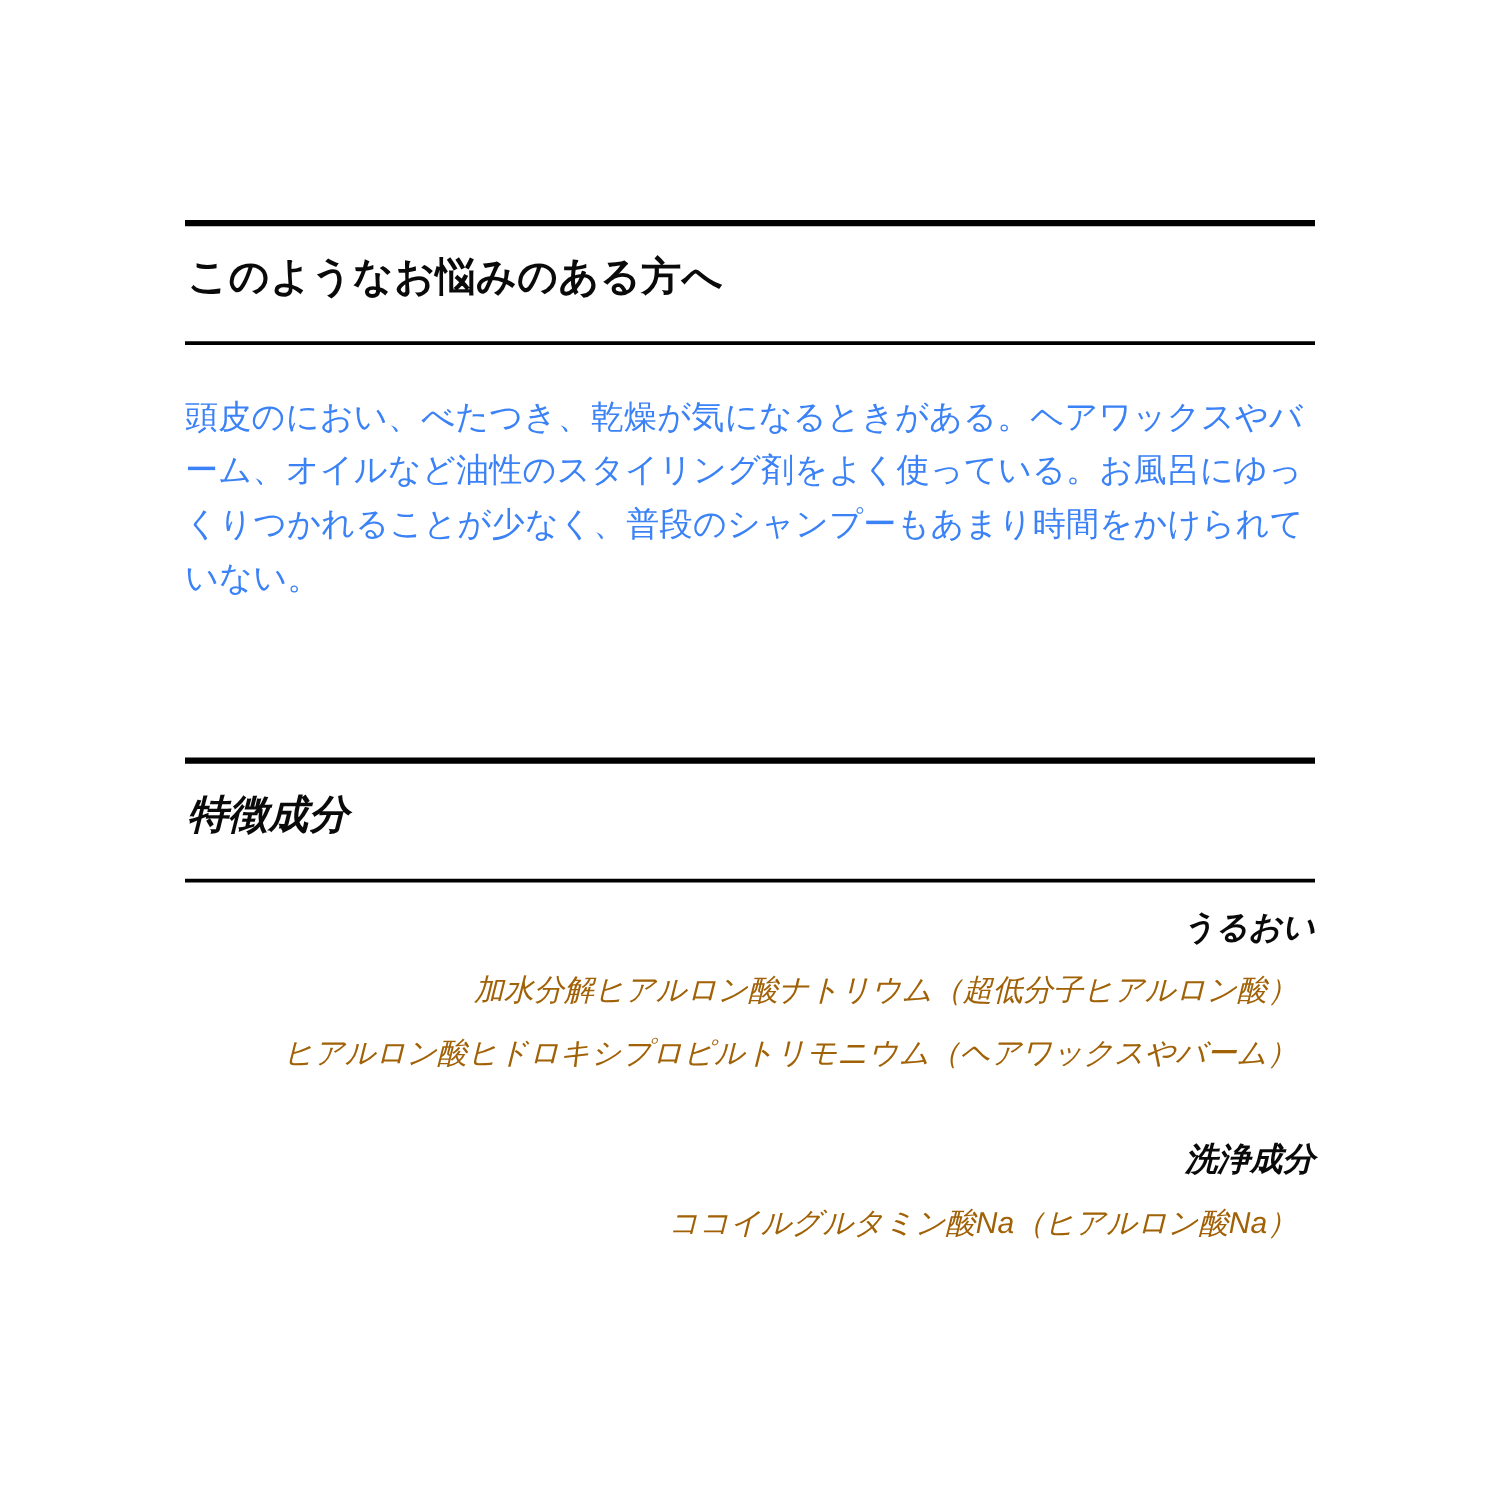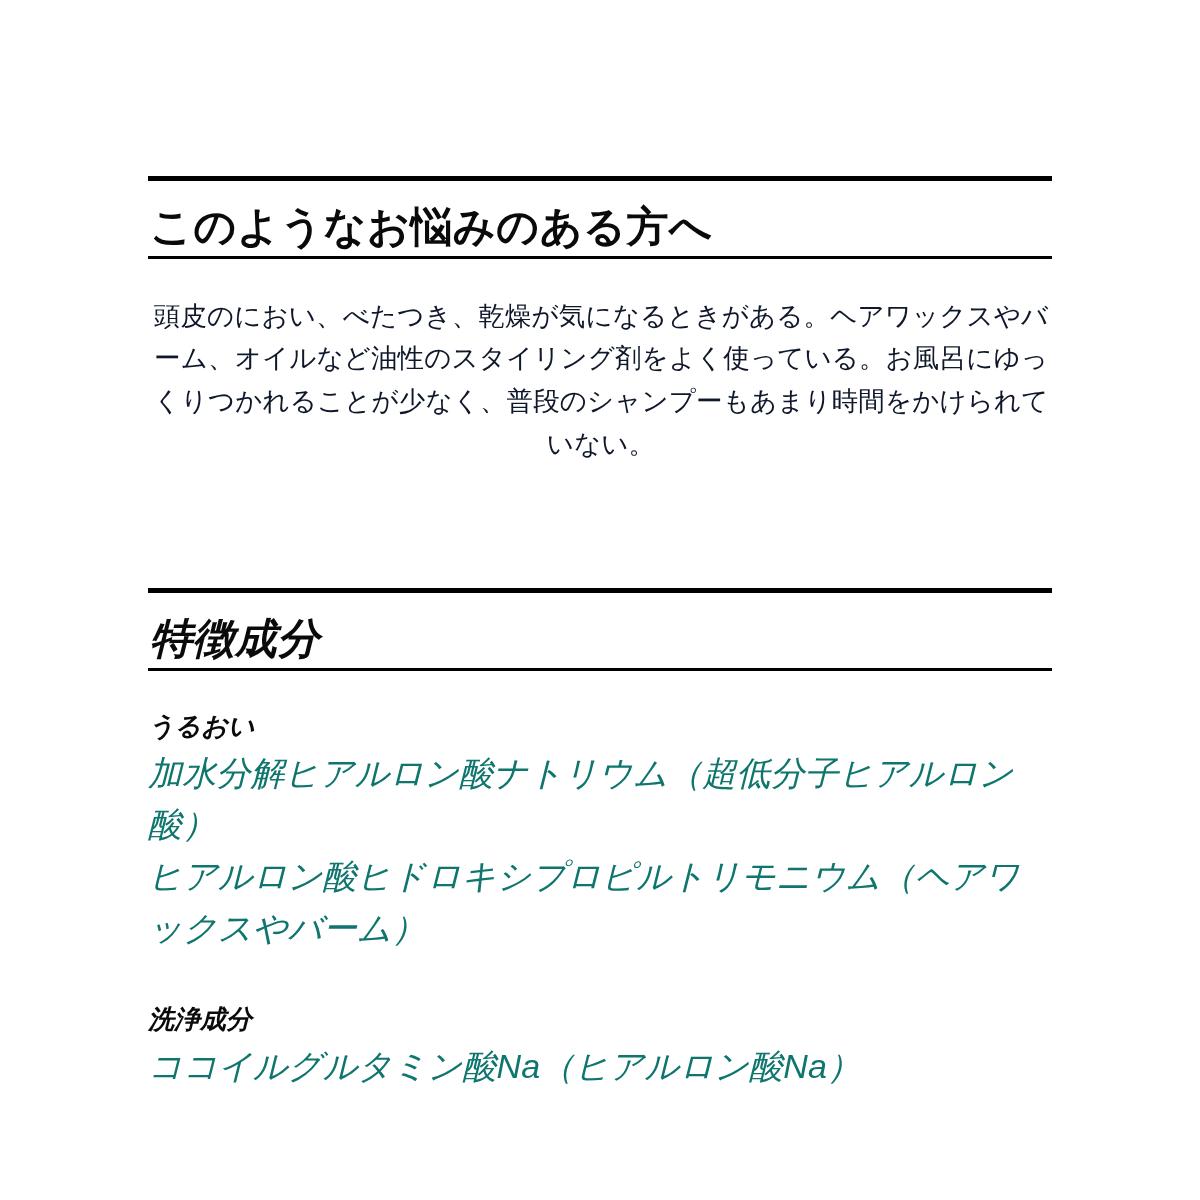--- a/index.html
+++ b/index.html
@@ -30,62 +30,62 @@
     height: 5px;
     background: #000000;
     width: 904px;
   }
   .rule-thin {
     height: 3px;
     background: #000000;
     width: 904px;
   }
   .section-heading {
-    font-size: 42px;
+    font-size: 32px;
     font-weight: 700;
     letter-spacing: 0.01em;
     line-height: 1.25;
     margin: 0;
-    padding: 20px 0 2px 2px;
+    padding: 20px 0 32px 2px;
     color: #0a0a0a;
   }
   .body-paragraph {
     font-size: 26.5px;
     line-height: 1.62;
     margin: 0;
     padding-top: 36px;
     letter-spacing: 0.005em;
-    color: #0f172a;
+    color: #3b82f6;
     width: 906px;
-    text-align: center;
   }
 
   
   .section-two {
     padding-top: 122px;
     font-style: italic;
   }
   .ingredient-block {
-    padding-top: 36px;
+    padding-top: 16px;
+    text-align: right;
   }
   .ingredient-group + .ingredient-group {
     margin-top: 46px;
   }
   .group-title {
     font-size: 26px;
     font-weight: 700;
     line-height: 1.5;
     margin: 0 0 2px 0;
     color: #0a0a0a;
   }
   .group-line {
-    font-size: 34px;
+    font-size: 24px;
     line-height: 1.52;
-    margin: 0;
-    color: #0f766e;
+    margin: 14px;
+    color: #a16207;
     letter-spacing: 0.004em;
   }
 </style>
 </head>
 <body>
 
 <div class="page">
 
   <div class="section-one">
     <div class="rule-thick"></div>

